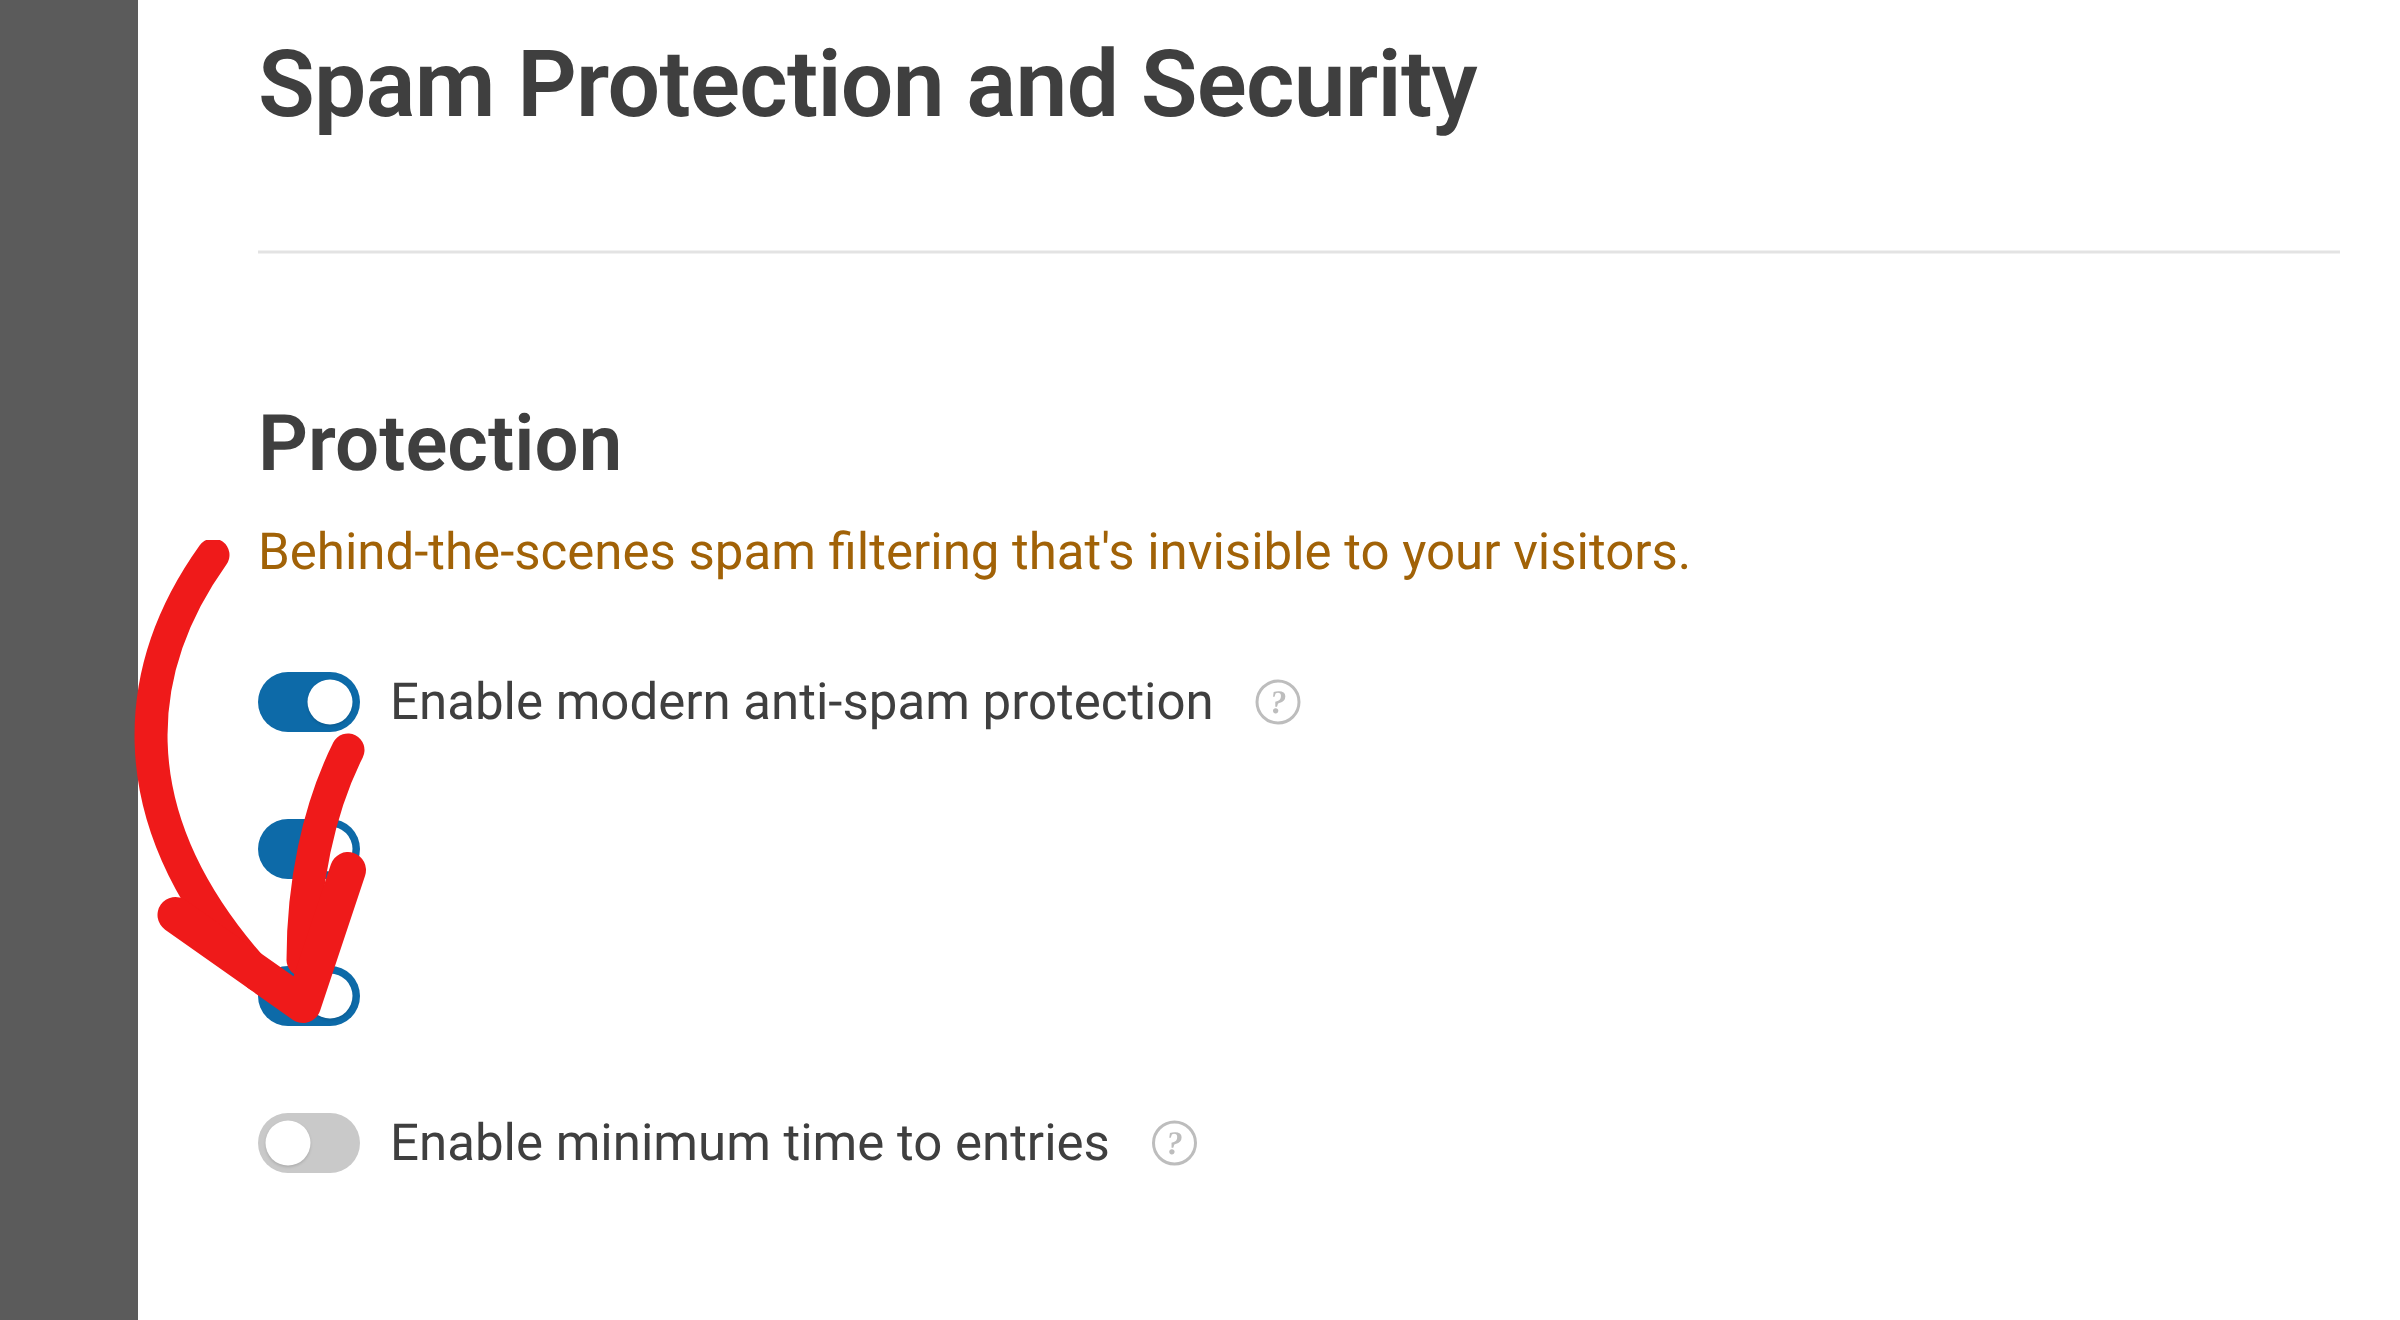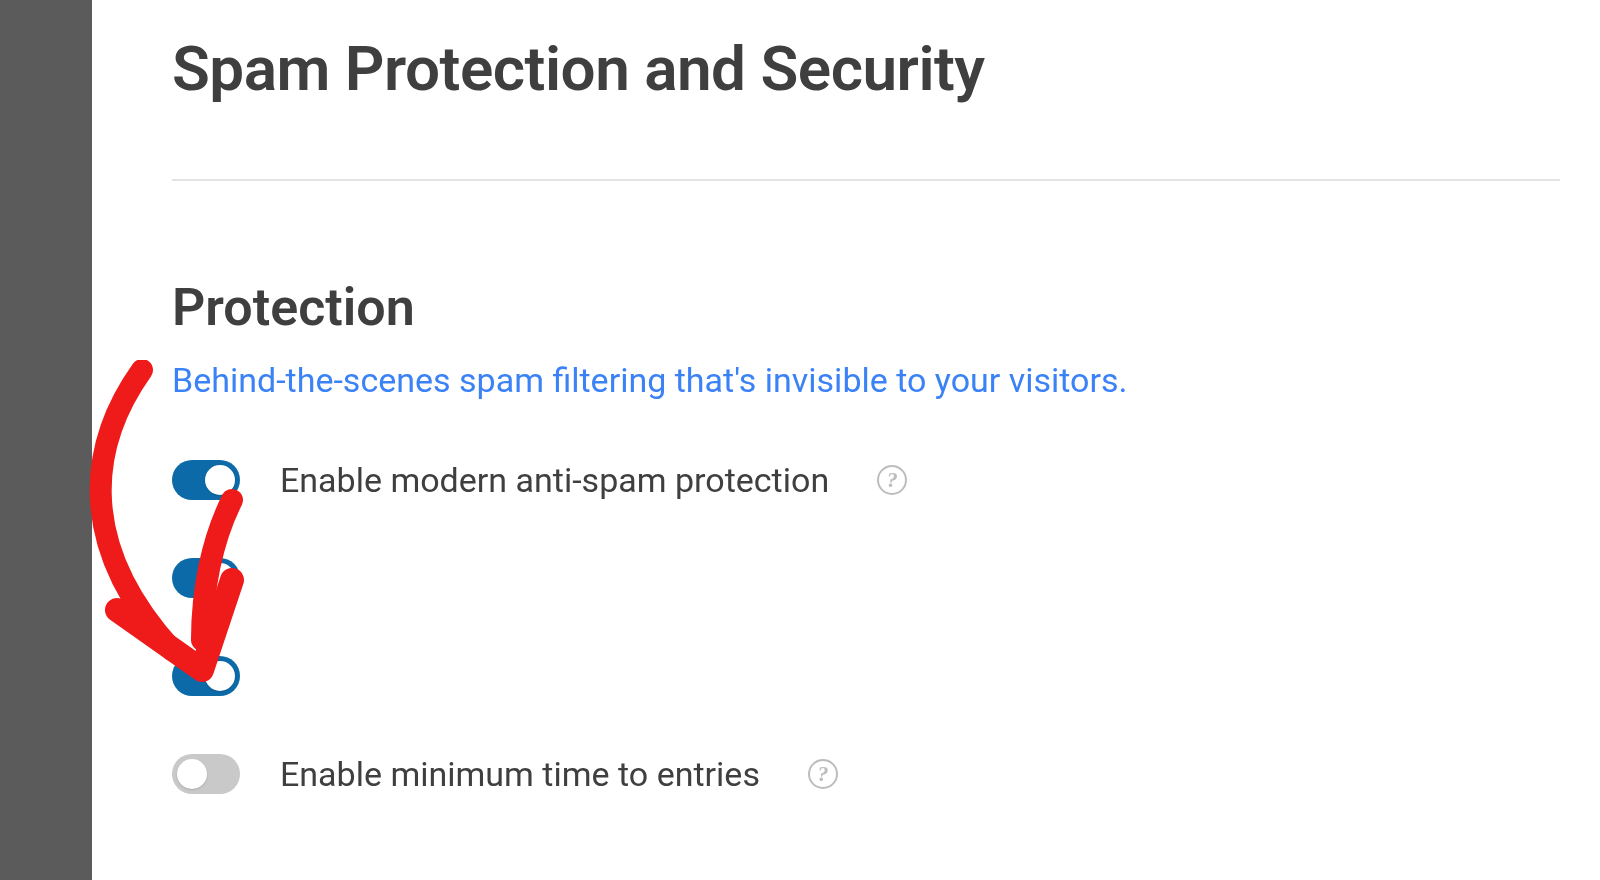--- a/index.html
+++ b/index.html
@@ -1,26 +1,26 @@
 <!DOCTYPE html>
 <html><head>
 <meta charset="utf-8">
 <style>
   * { box-sizing: border-box; margin: 0; padding: 0; }
   html, body { width: 1600px; height: 880px; font-family: -apple-system, BlinkMacSystemFont, "Segoe UI", Roboto, "Helvetica Neue", Arial, sans-serif; background: #fff; }
   .page { display: flex; width: 100%; height: 100%; }
   .sidebar-sliver { width: 92px; height: 100%; background: #5b5b5b; }
   .main { flex: 1; padding: 0 0 0 80px; position: relative; }
-  .page-title { font-size: 62px; font-weight: 600; color: #3f3f3f; margin-top: 32px; letter-spacing: -0.5px; }
+  .page-title { font-size: 62px; font-weight: 600; color: #3f3f3f; margin-top: 20px; letter-spacing: -0.5px; }
   .hr { border: none; border-top: 2px solid #e3e3e3; margin-top: 74px; margin-right: 40px; }
   .section { margin-top: 96px; }
   .section-title { font-size: 52px; font-weight: 600; color: #3f3f3f; }
-  .section-desc { font-size: 34px; color: #3b82f6; margin-top: 22px; font-weight: 400; }
+  .section-desc { font-size: 34px; color: #a16207; margin-top: 22px; font-weight: 400; }
   .options { margin-top: 60px; }
-  .option-row { display: flex; align-items: center; gap: 40px; margin-bottom: 58px; }
+  .option-row { display: flex; align-items: center; gap: 20px; margin-bottom: 58px; }
   .toggle { width: 68px; height: 40px; border-radius: 20px; position: relative; cursor: pointer; flex-shrink: 0; }
   .toggle.on { background: #0d6aa8; }
   .toggle.off { background: #c9c9c9; }
   .toggle .knob { position: absolute; width: 30px; height: 30px; background: #fff; border-radius: 50%; top: 5px; box-shadow: 0 1px 2px rgba(0,0,0,0.15); }
   .toggle.on .knob { right: 5px; }
   .toggle.off .knob { left: 5px; }
   .option-label { font-size: 34px; color: #3f3f3f; font-weight: 400; }
   .help-icon { width: 30px; height: 30px; border: 2.5px solid #bdbdbd; border-radius: 50%; color: #bdbdbd; display: inline-flex; align-items: center; justify-content: center; font-size: 22px; font-weight: 600; margin-left: 8px; cursor: pointer; flex-shrink: 0; font-style: italic; font-family: Georgia, serif; }
   .annotation { position: absolute; pointer-events: none; }
 </style>

